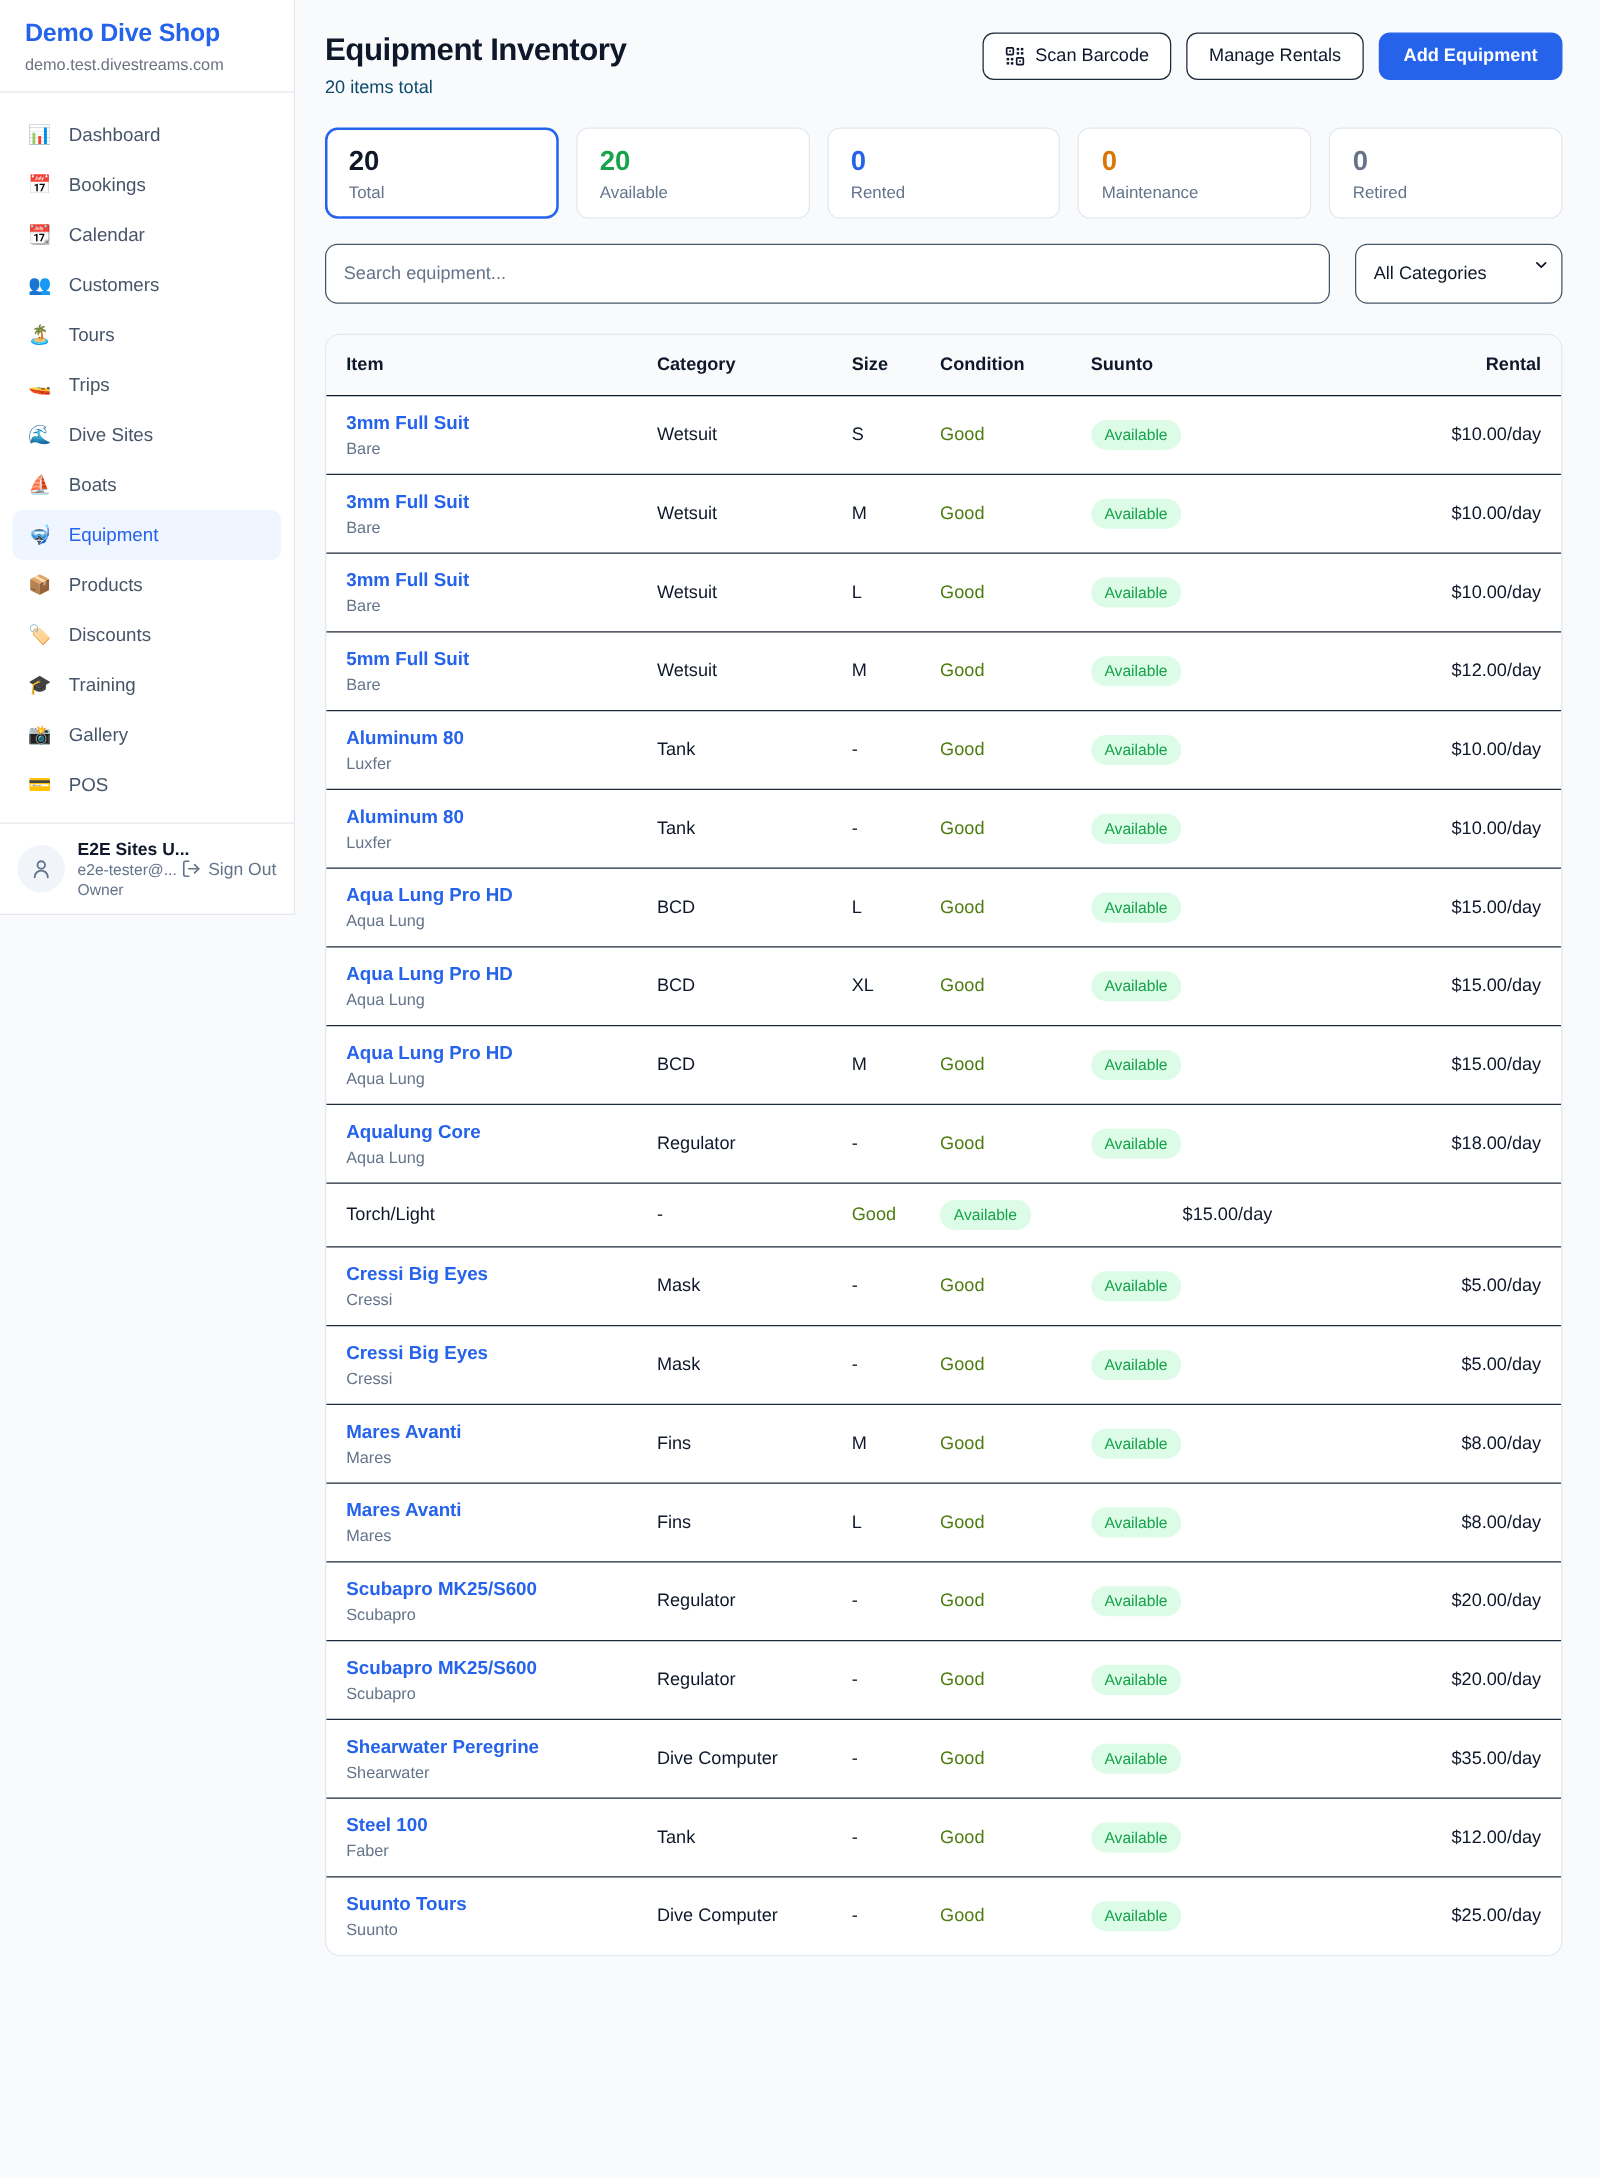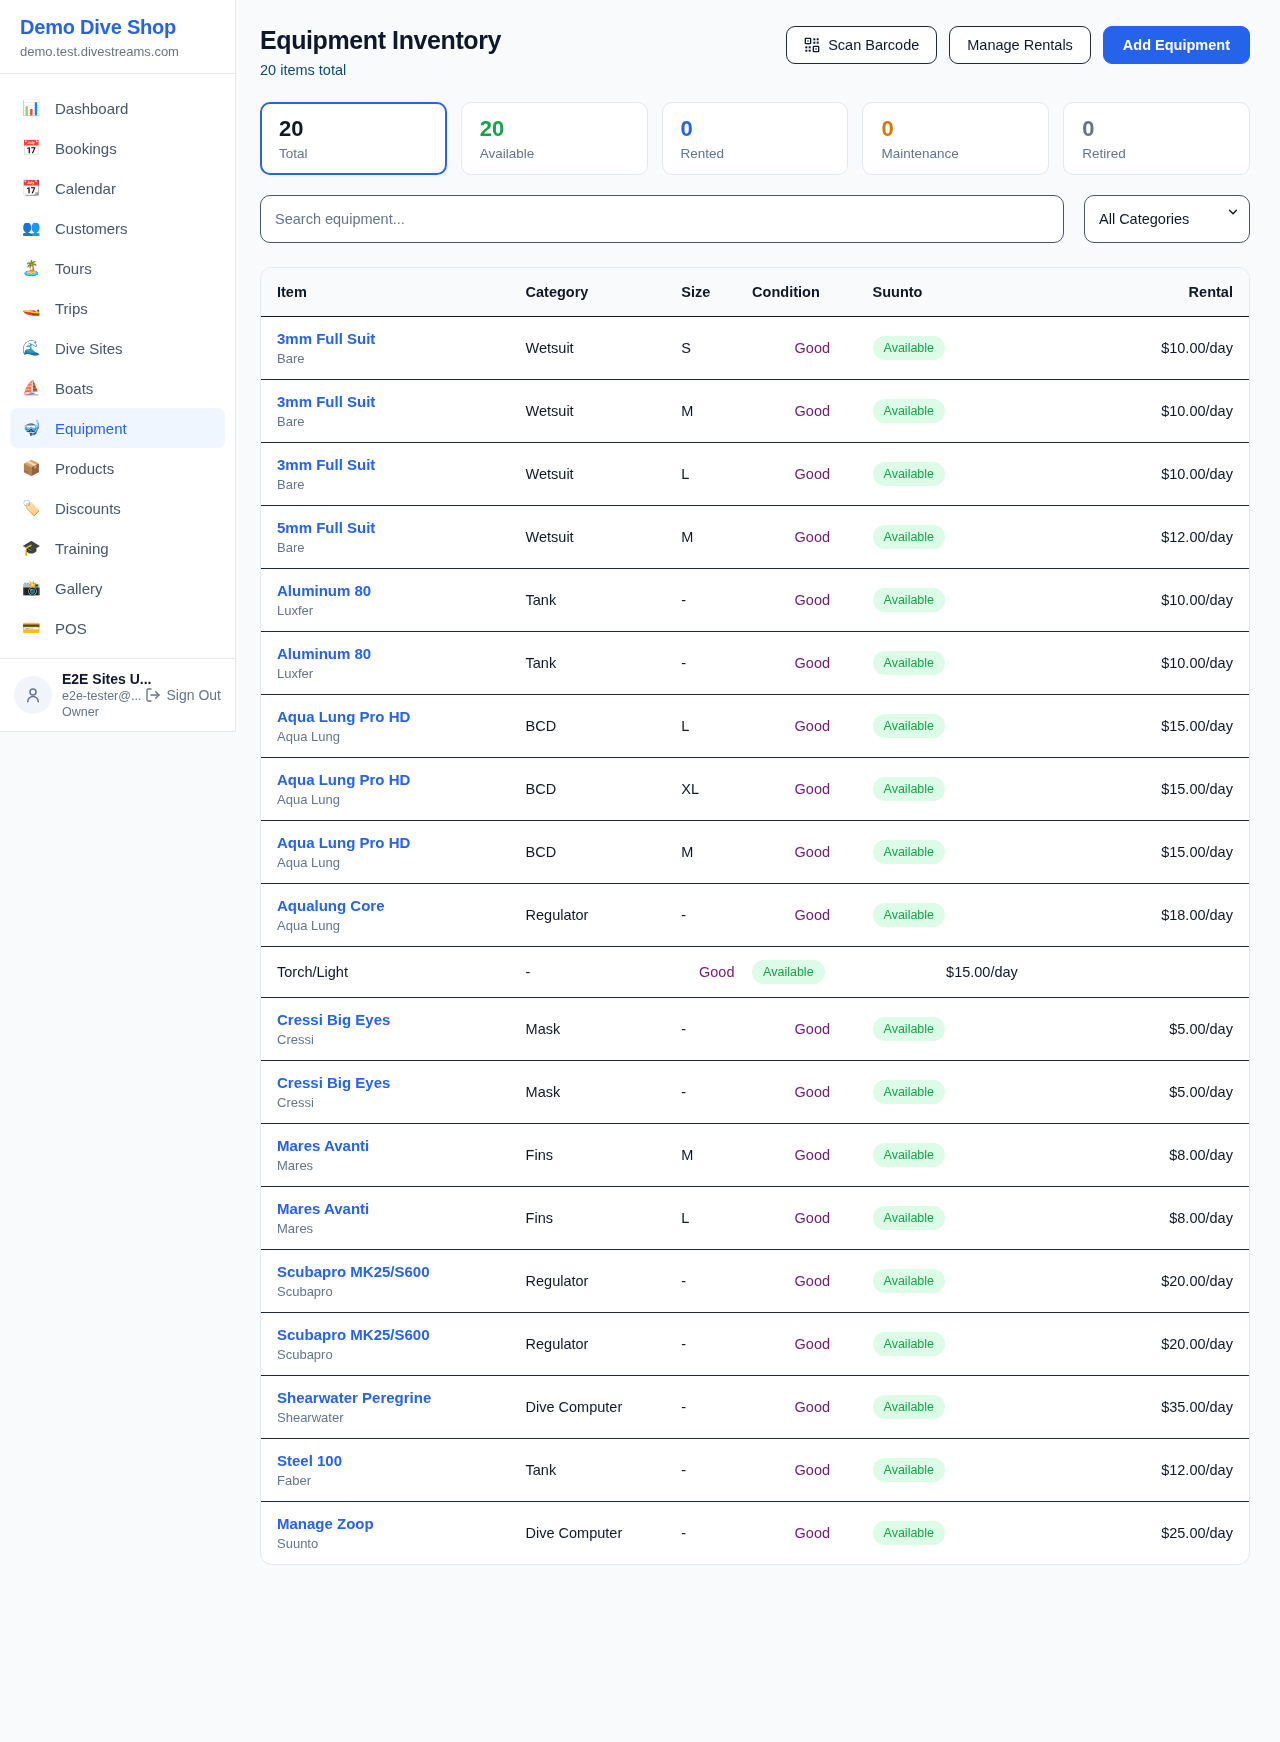--- a/index.html
+++ b/index.html
@@ -93,21 +93,21 @@
   .thead {
     background:#f8fafc; padding:16px 16px; font-size:14.5px; font-weight:600;
     color:#0f172a; border-bottom:1px solid #0f172a;
   }
   .trow { padding:13px 16px; border-bottom:1px solid #1e293b; }
   .trow:last-child { border-bottom:none; }
   .cell-rental, .th-rental { text-align:right; }
   .item-name { color:#2563eb; font-size:15px; font-weight:600; cursor:pointer; }
   .item-brand { color:#64748b; font-size:13px; margin-top:4px; }
   .cell-plain { font-size:14.5px; color:#0f172a; }
-  .cond-link { font-size:14.5px; color:#701a75; cursor:pointer;text-align:center; }
+  .cond-link { font-size:14.5px; color:#4d7c0f; cursor:pointer; }
   .badge {
     display:inline-block; background:#dcfce7; color:#16a34a;
     font-size:12.5px; font-weight:500; padding:5px 11px; border-radius:9999px;
   }
   .icon-svg { display:block; }
 </style>
 </head>
 <body>
 
 <div class="app">
@@ -515,21 +515,21 @@
     <div class="cell-plain">Tank</div>
     <div class="cell-plain">-</div>
     <div class="cond-link">Good</div>
     <div>
       <span class="badge">Available</span>
     </div>
     <div class="cell-plain cell-rental">$12.00/day</div>
   </div>
           <div class="tgrid trow">
     <div>
-      <div class="item-name">Manage Zoop</div>
+      <div class="item-name">Suunto Tours</div>
       <div class="item-brand">Suunto</div>
     </div>
     <div class="cell-plain">Dive Computer</div>
     <div class="cell-plain">-</div>
     <div class="cond-link">Good</div>
     <div>
       <span class="badge">Available</span>
     </div>
     <div class="cell-plain cell-rental">$25.00/day</div>
   </div>

